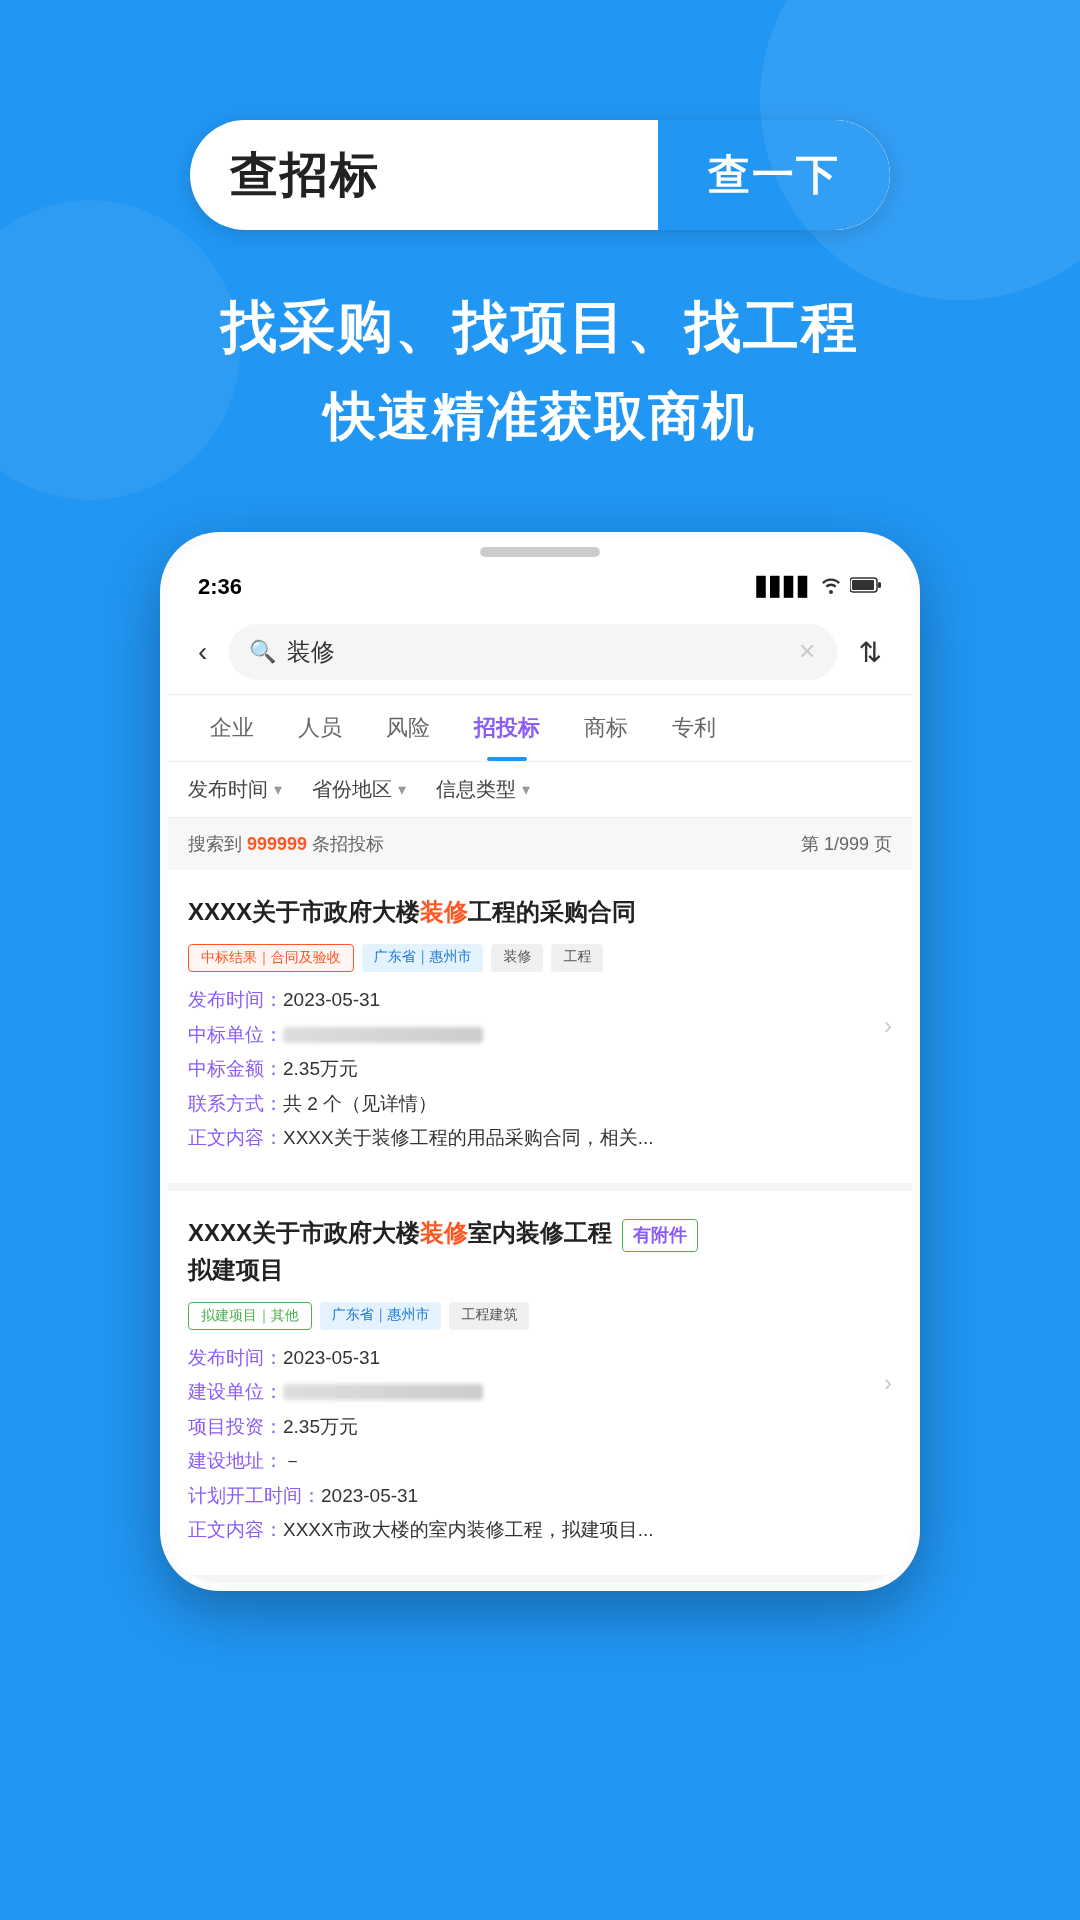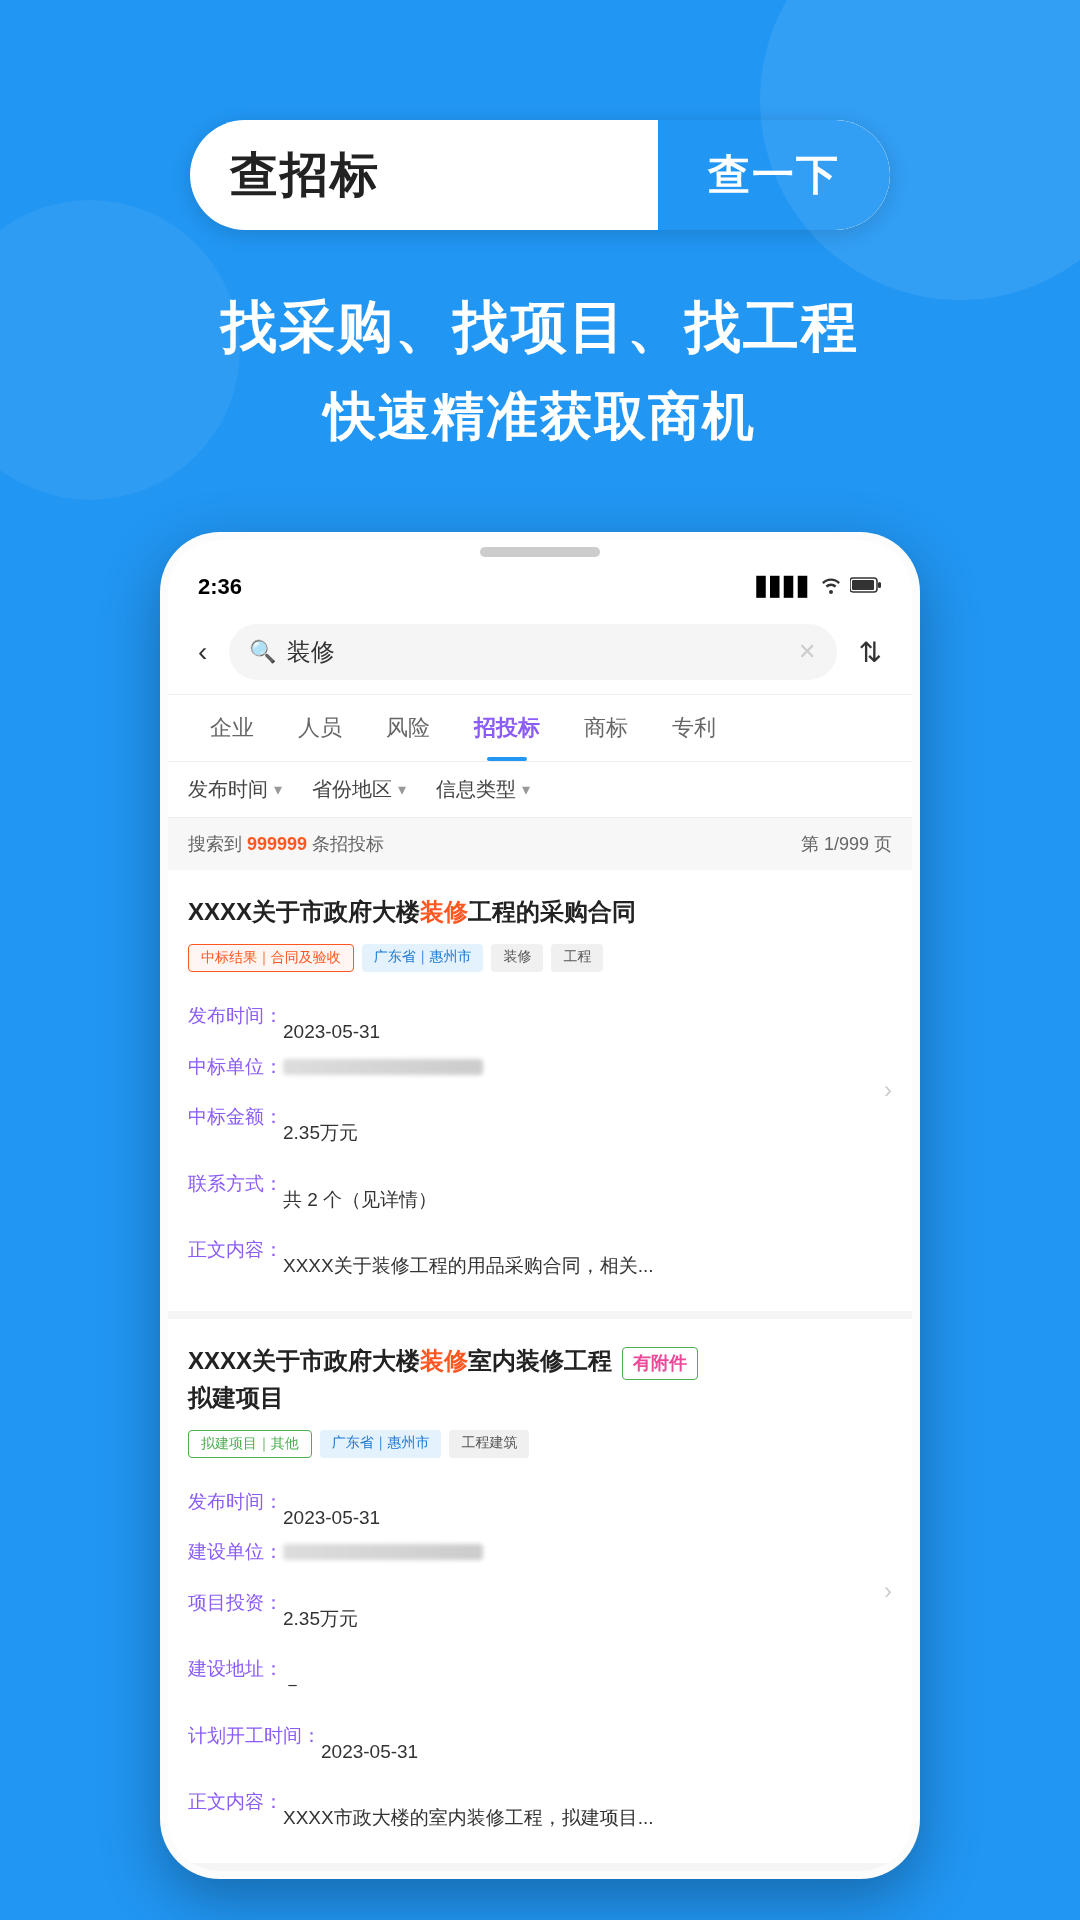--- a/index.html
+++ b/index.html
@@ -253,21 +253,21 @@
 
     .info-row {
       display: flex;
       align-items: center;
       font-size: 19px;
       color: #444;
       margin-bottom: 6px;
       line-height: 1.5;
     }
     .info-label { color: #8b5cf6; min-width: 90px; }
-    .info-value { color: #333; margin-top: 32px; }
+    .info-value { color: #333; }
     .info-blurred {
       display: inline-block;
       width: 200px;
       height: 16px;
       background: linear-gradient(90deg, #ddd 0%, #ccc 100%);
       border-radius: 4px;
       filter: blur(2px);
     }
 
     .result-arrow {
@@ -276,21 +276,21 @@
       top: 50%;
       transform: translateY(-50%);
       color: #ccc;
       font-size: 24px;
     }
 
     .has-attachment {
       display: inline-flex;
       align-items: center;
       border: 1px solid #4CAF50;
-      color: #ec4899;
+      color: #8b5cf6;
       border-radius: 4px;
       font-size: 18px;
       padding: 2px 10px;
       margin-left: 10px;
     }
 
     
     .bg-circle-1 {
       position: absolute;
       width: 400px;

